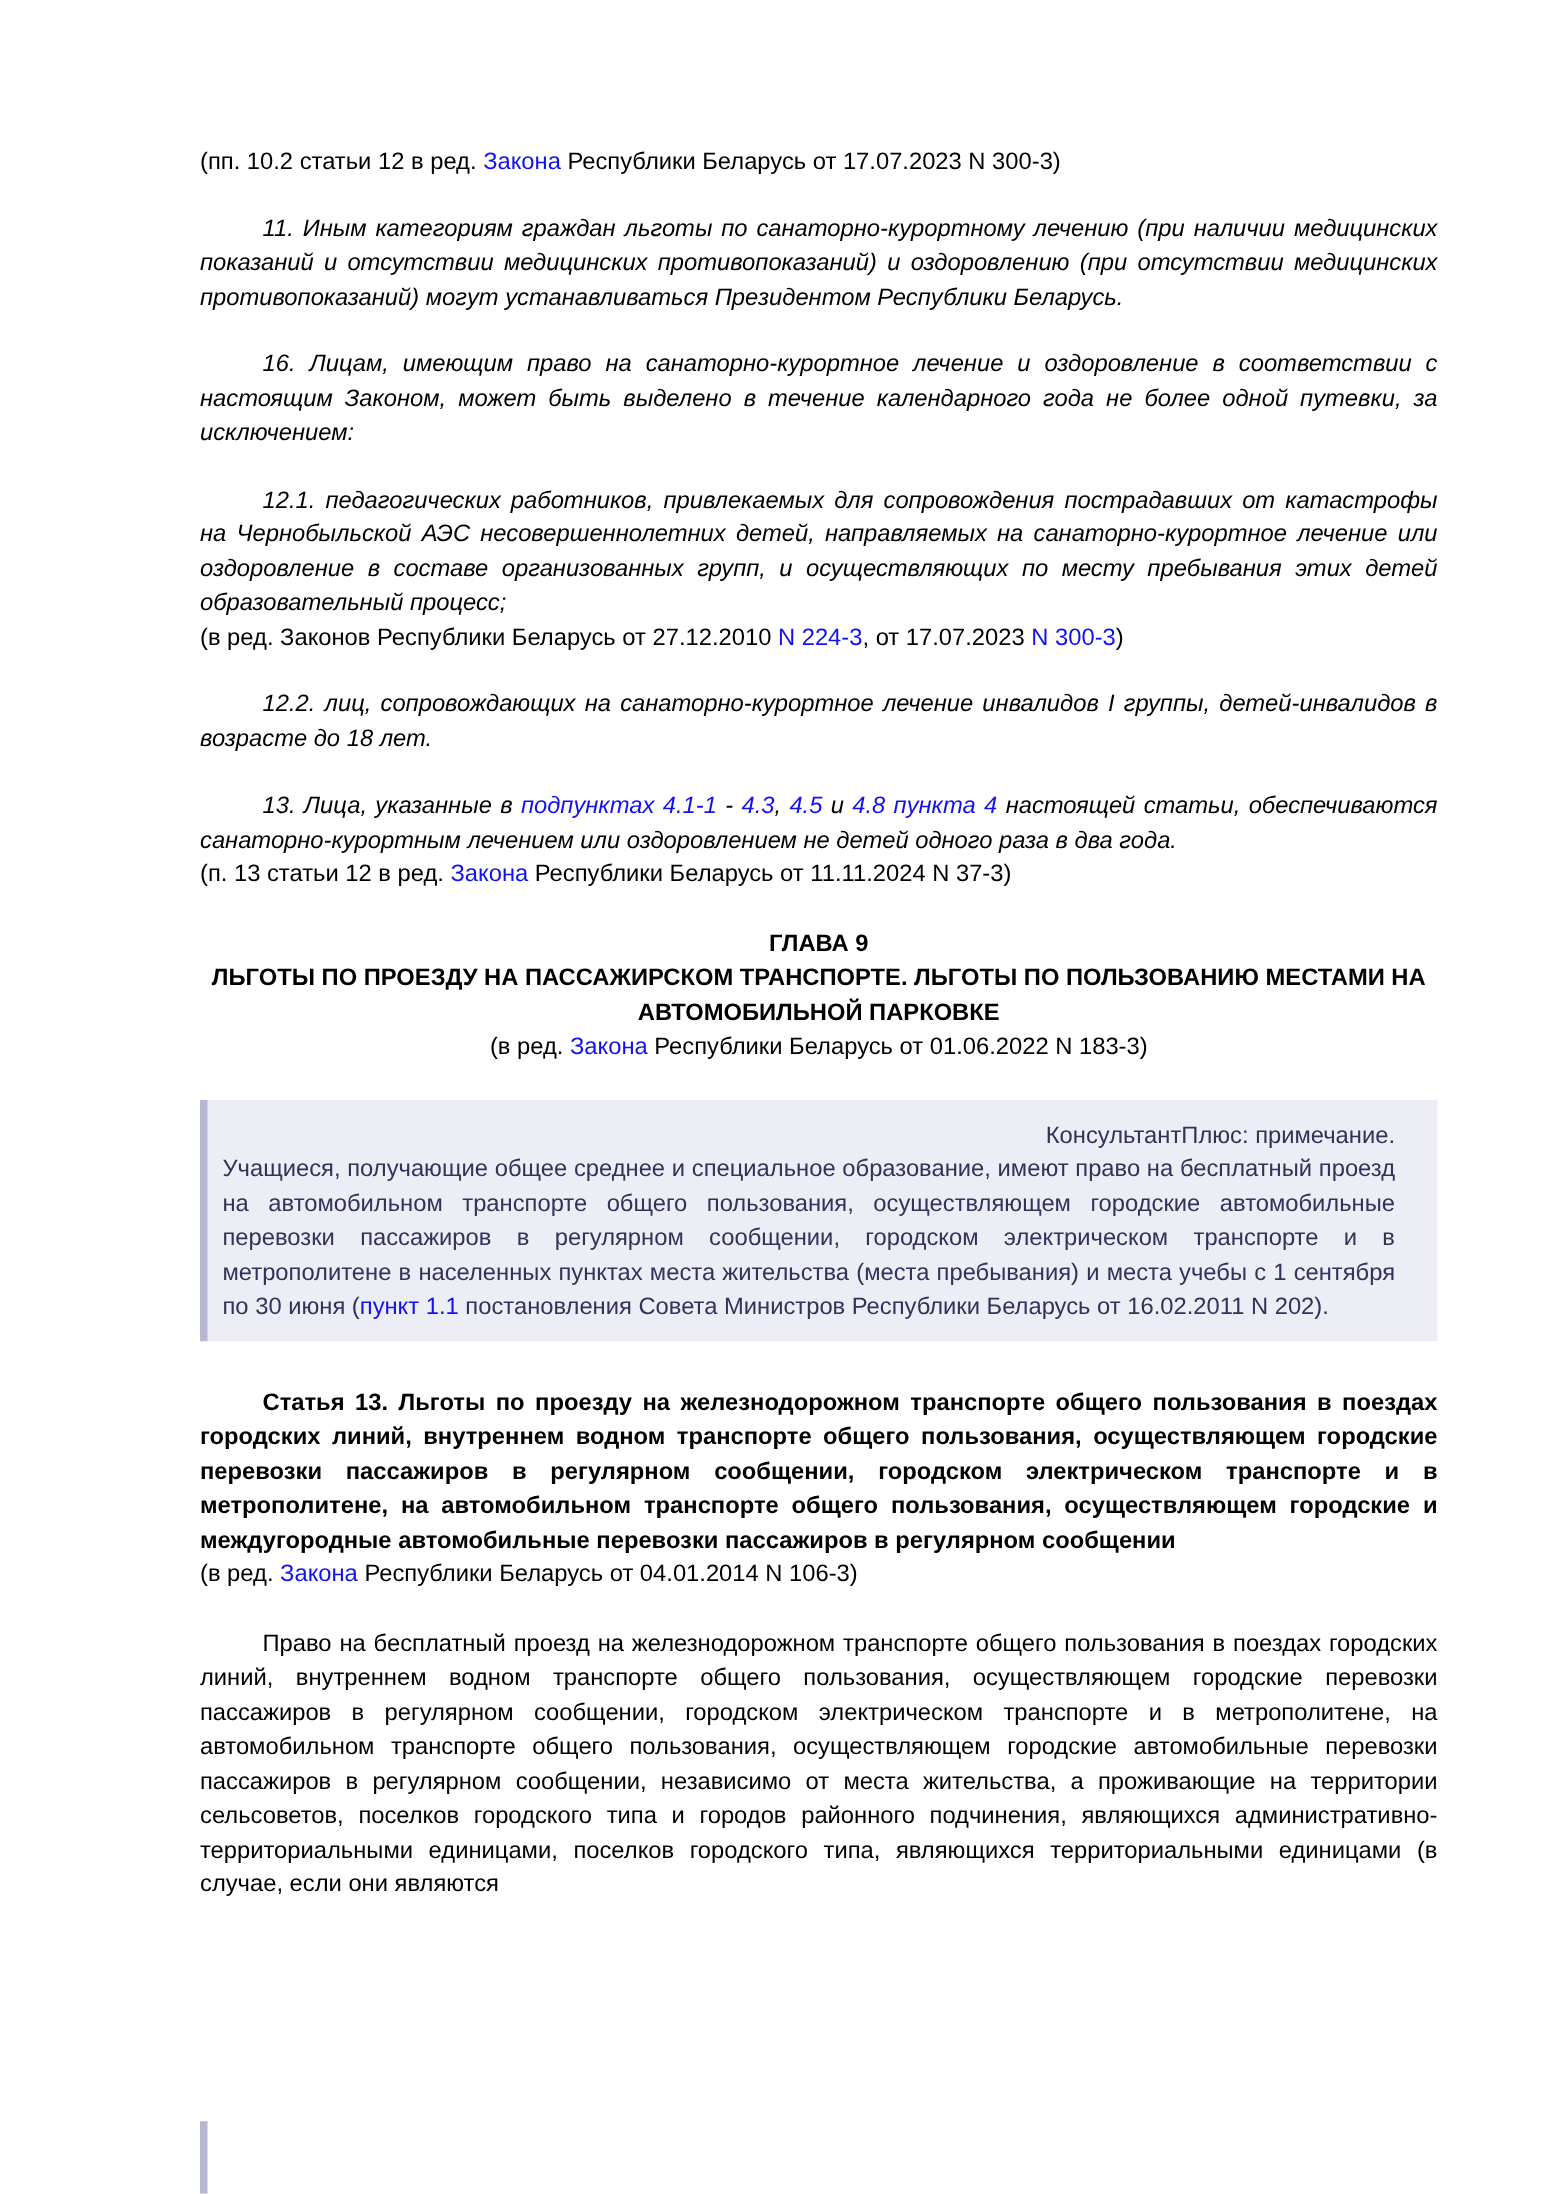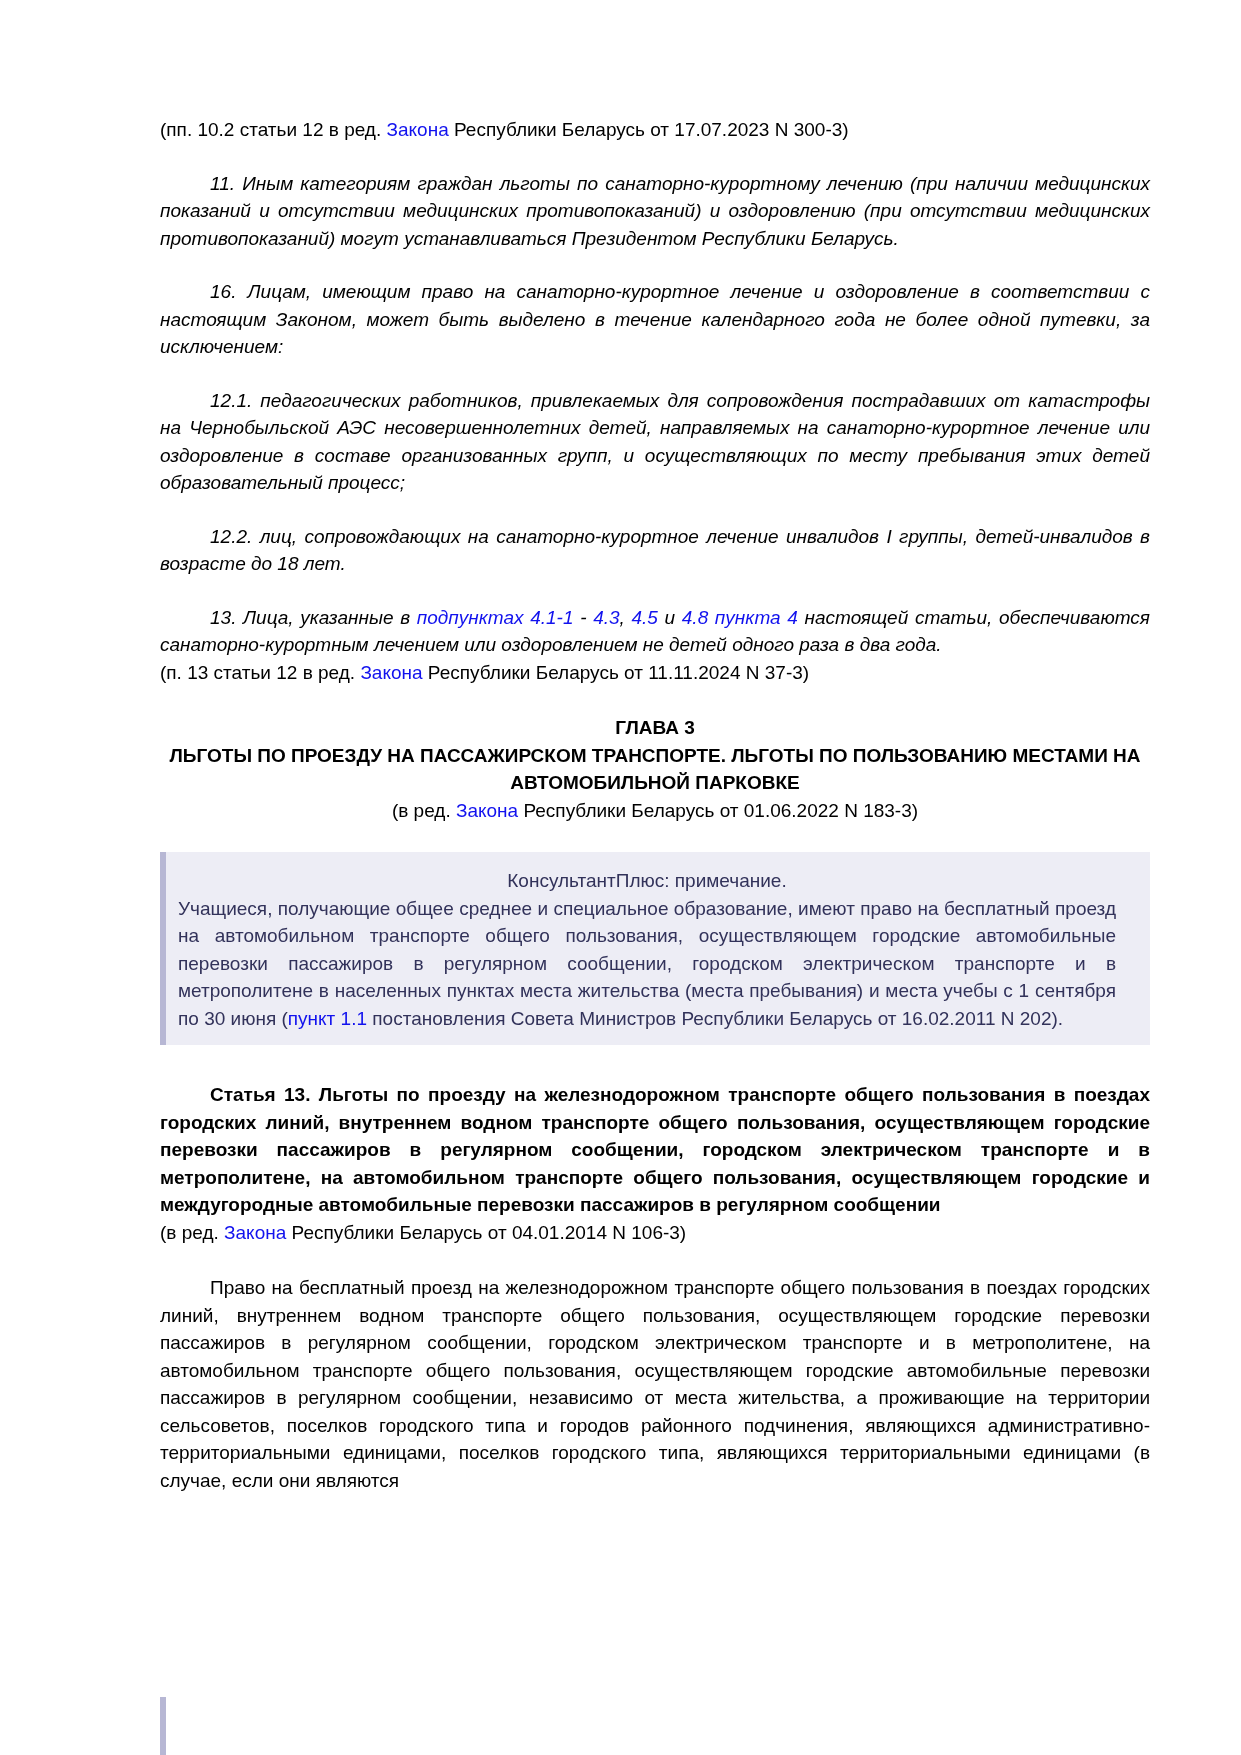--- a/index.html
+++ b/index.html
@@ -31,21 +31,21 @@
   .bold { font-weight: bold; }
   .link { color: var(--link, #1212ee); cursor: pointer; }
   .chapter { margin-top: 28px; }
   .note-box {
     margin-top: 28px;
     background: var(--note-background, #ededf5);
     border-left: 6px solid var(--note-border, #b7b7d4);
     color: var(--note-text, #32325a);
     padding: 15px 34px 13px 12px;
   }
-  .note-title { text-align: center; }
+  .note-title { text-align: right; }
   .article-title { font-weight: bold; margin-top: 36px; }
   .final-para { margin-top: 28px; }
   .partial-strip {
     position: absolute;
     left: 160px;
     top: 1697px;
     width: 6px;
     height: 58px;
     background: var(--note-border, #b7b7d4);
   }
@@ -56,29 +56,30 @@
 <div class="page">
 
   <p class="amend"><span>(пп. 10.2 статьи 12 в ред. </span><span class="link">Закона</span><span> Республики Беларусь от 17.07.2023 N 300-3)</span></p>
 
   <p class="indent gap">11. Иным категориям граждан льготы по санаторно-курортному лечению (при наличии медицинских показаний и отсутствии медицинских противопоказаний) и оздоровлению (при отсутствии медицинских противопоказаний) могут устанавливаться Президентом Республики Беларусь.</p>
 
   <p class="indent gap">16. Лицам, имеющим право на санаторно-курортное лечение и оздоровление в соответствии с настоящим Законом, может быть выделено в течение календарного года не более одной путевки, за исключением:</p>
 
   <p class="indent gap">12.1. педагогических работников, привлекаемых для сопровождения пострадавших от катастрофы на Чернобыльской АЭС несовершеннолетних детей, направляемых на санаторно-курортное лечение или оздоровление в составе организованных групп, и осуществляющих по месту пребывания этих детей образовательный процесс;</p>
 
+  <p class="amend"><span>(в ред. Законов Республики Беларусь от 27.12.2010 </span><span class="link">N 224-3</span><span>, от 17.07.2023 </span><span class="link">N 300-3</span><span>)</span></p>
 
   <p class="indent gap">12.2. лиц, сопровождающих на санаторно-курортное лечение инвалидов I группы, детей-инвалидов в возрасте до 18 лет.</p>
 
   <p class="indent gap"><span>13. Лица, указанные в </span><span class="link">подпунктах 4.1-1</span><span> - </span><span class="link">4.3</span><span>, </span><span class="link">4.5</span><span> и </span><span class="link">4.8 пункта 4</span><span> настоящей статьи, обеспечиваются санаторно-курортным лечением или оздоровлением не детей одного раза в два года.</span></p>
 
   <p class="amend"><span>(п. 13 статьи 12 в ред. </span><span class="link">Закона</span><span> Республики Беларусь от 11.11.2024 N 37-3)</span></p>
 
   <div class="chapter">
-    <p class="center bold">ГЛАВА 3</p>
+    <p class="center bold">ГЛАВА 9</p>
     <p class="center bold">ЛЬГОТЫ ПО ПРОЕЗДУ НА ПАССАЖИРСКОМ ТРАНСПОРТЕ. ЛЬГОТЫ ПО ПОЛЬЗОВАНИЮ МЕСТАМИ НА АВТОМОБИЛЬНОЙ ПАРКОВКЕ</p>
     <p class="center"><span>(в ред. </span><span class="link">Закона</span><span> Республики Беларусь от 01.06.2022 N 183-3)</span></p>
   </div>
 
   <div class="note-box">
     <p class="note-title">КонсультантПлюс: примечание.</p>
     <p><span>Учащиеся, получающие общее среднее и специальное образование, имеют право на бесплатный проезд на автомобильном транспорте общего пользования, осуществляющем городские автомобильные перевозки пассажиров в регулярном сообщении, городском электрическом транспорте и в метрополитене в населенных пунктах места жительства (места пребывания) и места учебы с 1 сентября по 30 июня (</span><span class="link">пункт 1.1</span><span> постановления Совета Министров Республики Беларусь от 16.02.2011 N 202).</span></p>
   </div>
 
   <p class="article-title indent">Статья 13. Льготы по проезду на железнодорожном транспорте общего пользования в поездах городских линий, внутреннем водном транспорте общего пользования, осуществляющем городские перевозки пассажиров в регулярном сообщении, городском электрическом транспорте и в метрополитене, на автомобильном транспорте общего пользования, осуществляющем городские и междугородные автомобильные перевозки пассажиров в регулярном сообщении</p>

